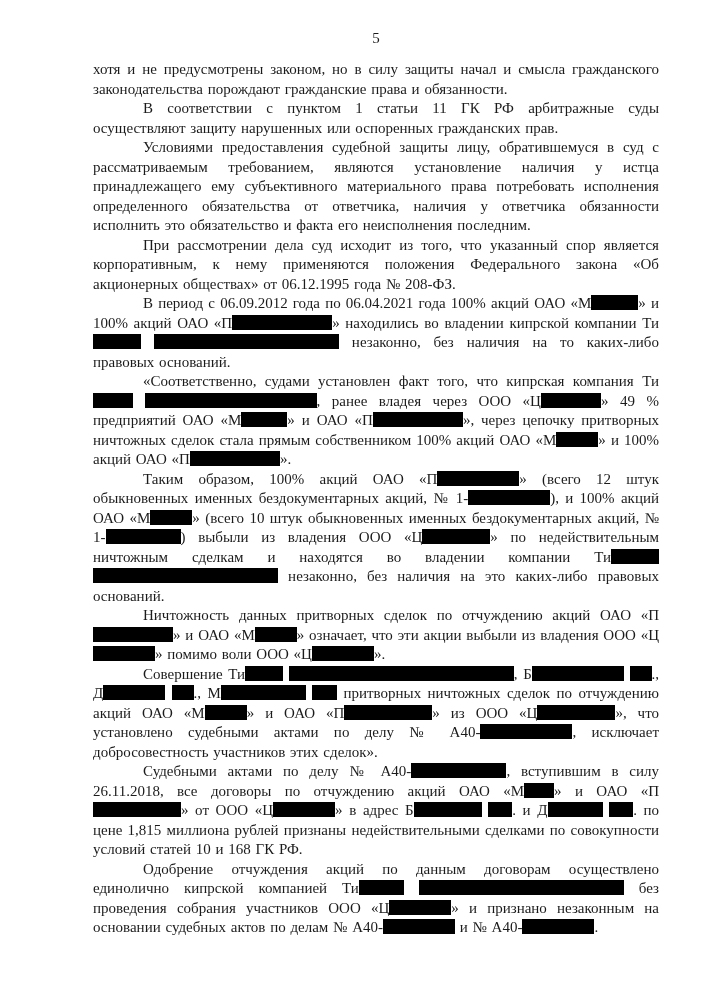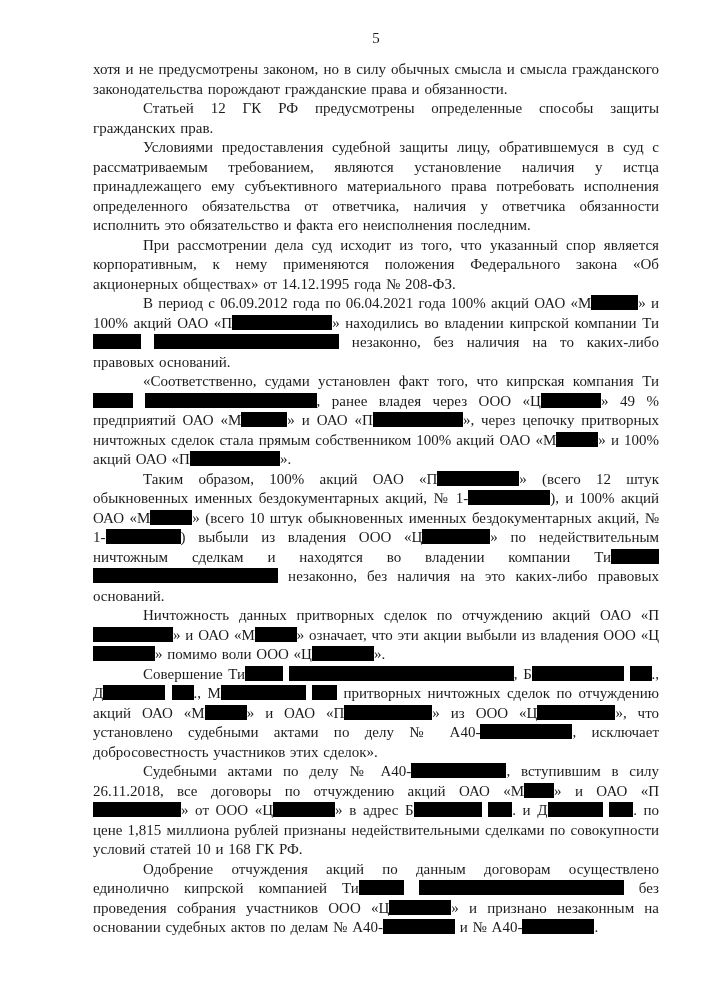--- a/index.html
+++ b/index.html
@@ -35,24 +35,24 @@
     height: 15px;
     vertical-align: -2px;
   }
 </style>
 </head>
 <body>
 
 <div class="page">
   <div class="page-number">5</div>
   <div class="body" id="doc-body">
-      <p class="para">хотя и не предусмотрены законом, но в силу обычных смысла и смысла гражданского законодательства порождают гражданские права и обязанности.</p>
-      <p class="para indent">Статьей 12 ГК РФ предусмотрены определенные способы защиты гражданских прав.</p>
+      <p class="para">хотя и не предусмотрены законом, но в силу защиты начал и смысла гражданского законодательства порождают гражданские права и обязанности.</p>
+      <p class="para indent">В соответствии с пунктом 1 статьи 11 ГК РФ арбитражные суды осуществляют защиту нарушенных или оспоренных гражданских прав.</p>
       <p class="para indent">Условиями предоставления судебной защиты лицу, обратившемуся в суд с рассматриваемым требованием, являются установление наличия у истца принадлежащего ему субъективного материального права потребовать исполнения определенного обязательства от ответчика, наличия у ответчика обязанности исполнить это обязательство и факта его неисполнения последним.</p>
-      <p class="para indent">При рассмотрении дела суд исходит из того, что указанный спор является корпоративным, к нему применяются положения Федерального закона «Об акционерных обществах» от 14.12.1995 года № 208-ФЗ.</p>
+      <p class="para indent">При рассмотрении дела суд исходит из того, что указанный спор является корпоративным, к нему применяются положения Федерального закона «Об акционерных обществах» от 06.12.1995 года № 208-ФЗ.</p>
       <p class="para indent">В период с 06.09.2012 года по 06.04.2021 года 100% акций ОАО «М<span class="redaction" style="width: 47px; background: rgb(0, 0, 0);"></span>» и 100% акций ОАО «П<span class="redaction" style="width: 100px; background: rgb(0, 0, 0);"></span>» находились во владении кипрской компании Ти<span class="redaction" style="width: 48px; background: rgb(0, 0, 0);"></span> <span class="redaction" style="width: 185px; background: rgb(0, 0, 0);"></span> незаконно, без наличия на то каких-либо правовых оснований.</p>
       <p class="para indent">«Соответственно, судами установлен факт того, что кипрская компания Ти<span class="redaction" style="width: 40px; background: rgb(0, 0, 0);"></span> <span class="redaction" style="width: 172px; background: rgb(0, 0, 0);"></span>, ранее владея через ООО «Ц<span class="redaction" style="width: 60px; background: rgb(0, 0, 0);"></span>» 49 % предприятий ОАО «М<span class="redaction" style="width: 46px; background: rgb(0, 0, 0);"></span>» и ОАО «П<span class="redaction" style="width: 90px; background: rgb(0, 0, 0);"></span>», через цепочку притворных ничтожных сделок стала прямым собственником 100% акций ОАО «М<span class="redaction" style="width: 42px; background: rgb(0, 0, 0);"></span>» и 100% акций ОАО «П<span class="redaction" style="width: 90px; background: rgb(0, 0, 0);"></span>».</p>
       <p class="para indent">Таким образом, 100% акций ОАО «П<span class="redaction" style="width: 82px; background: rgb(0, 0, 0);"></span>» (всего 12 штук обыкновенных именных бездокументарных акций, № 1-<span class="redaction" style="width: 82px; background: rgb(0, 0, 0);"></span>), и 100% акций ОАО «М<span class="redaction" style="width: 42px; background: rgb(0, 0, 0);"></span>» (всего 10 штук обыкновенных именных бездокументарных акций, № 1-<span class="redaction" style="width: 75px; background: rgb(0, 0, 0);"></span>) выбыли из владения ООО «Ц<span class="redaction" style="width: 68px; background: rgb(0, 0, 0);"></span>» по недействительным ничтожным сделкам и находятся во владении компании Ти<span class="redaction" style="width: 48px; background: rgb(0, 0, 0);"></span> <span class="redaction" style="width: 185px; background: rgb(0, 0, 0);"></span> незаконно, без наличия на это каких-либо правовых оснований.</p>
       <p class="para indent">Ничтожность данных притворных сделок по отчуждению акций ОАО «П<span class="redaction" style="width: 80px; background: rgb(0, 0, 0);"></span>» и ОАО «М<span class="redaction" style="width: 42px; background: rgb(0, 0, 0);"></span>» означает, что эти акции выбыли из владения ООО «Ц<span class="redaction" style="width: 62px; background: rgb(0, 0, 0);"></span>» помимо воли ООО «Ц<span class="redaction" style="width: 62px; background: rgb(0, 0, 0);"></span>».</p>
       <p class="para indent">Совершение Ти<span class="redaction" style="width: 38px; background: rgb(0, 0, 0);"></span> <span class="redaction" style="width: 225px; background: rgb(0, 0, 0);"></span>, Б<span class="redaction" style="width: 92px; background: rgb(0, 0, 0);"></span> <span class="redaction" style="width: 22px; background: rgb(0, 0, 0);"></span>., Д<span class="redaction" style="width: 62px; background: rgb(0, 0, 0);"></span> <span class="redaction" style="width: 22px; background: rgb(0, 0, 0);"></span>., М<span class="redaction" style="width: 85px; background: rgb(0, 0, 0);"></span> <span class="redaction" style="width: 25px; background: rgb(0, 0, 0);"></span> притворных ничтожных сделок по отчуждению акций ОАО «М<span class="redaction" style="width: 42px; background: rgb(0, 0, 0);"></span>» и ОАО «П<span class="redaction" style="width: 88px; background: rgb(0, 0, 0);"></span>» из ООО «Ц<span class="redaction" style="width: 78px; background: rgb(0, 0, 0);"></span>», что установлено судебными актами по делу № А40-<span class="redaction" style="width: 92px; background: rgb(0, 0, 0);"></span>, исключает добросовестность участников этих сделок».</p>
       <p class="para indent">Судебными актами по делу № А40-<span class="redaction" style="width: 95px; background: rgb(0, 0, 0);"></span>, вступившим в силу 26.11.2018, все договоры по отчуждению акций ОАО «М<span class="redaction" style="width: 30px; background: rgb(0, 0, 0);"></span>» и ОАО «П<span class="redaction" style="width: 88px; background: rgb(0, 0, 0);"></span>» от ООО «Ц<span class="redaction" style="width: 62px; background: rgb(0, 0, 0);"></span>» в адрес Б<span class="redaction" style="width: 68px; background: rgb(0, 0, 0);"></span> <span class="redaction" style="width: 24px; background: rgb(0, 0, 0);"></span>. и Д<span class="redaction" style="width: 55px; background: rgb(0, 0, 0);"></span> <span class="redaction" style="width: 24px; background: rgb(0, 0, 0);"></span>. по цене 1,815 миллиона рублей признаны недействительными сделками по совокупности условий статей 10 и 168 ГК РФ.</p>
       <p class="para indent">Одобрение отчуждения акций по данным договорам осуществлено единолично кипрской компанией Ти<span class="redaction" style="width: 45px; background: rgb(0, 0, 0);"></span> <span class="redaction" style="width: 205px; background: rgb(0, 0, 0);"></span> без проведения собрания участников ООО «Ц<span class="redaction" style="width: 62px; background: rgb(0, 0, 0);"></span>» и признано незаконным на основании судебных актов по делам № А40-<span class="redaction" style="width: 72px; background: rgb(0, 0, 0);"></span> и № А40-<span class="redaction" style="width: 72px; background: rgb(0, 0, 0);"></span>.</p>
     </div>
 </div>
 

